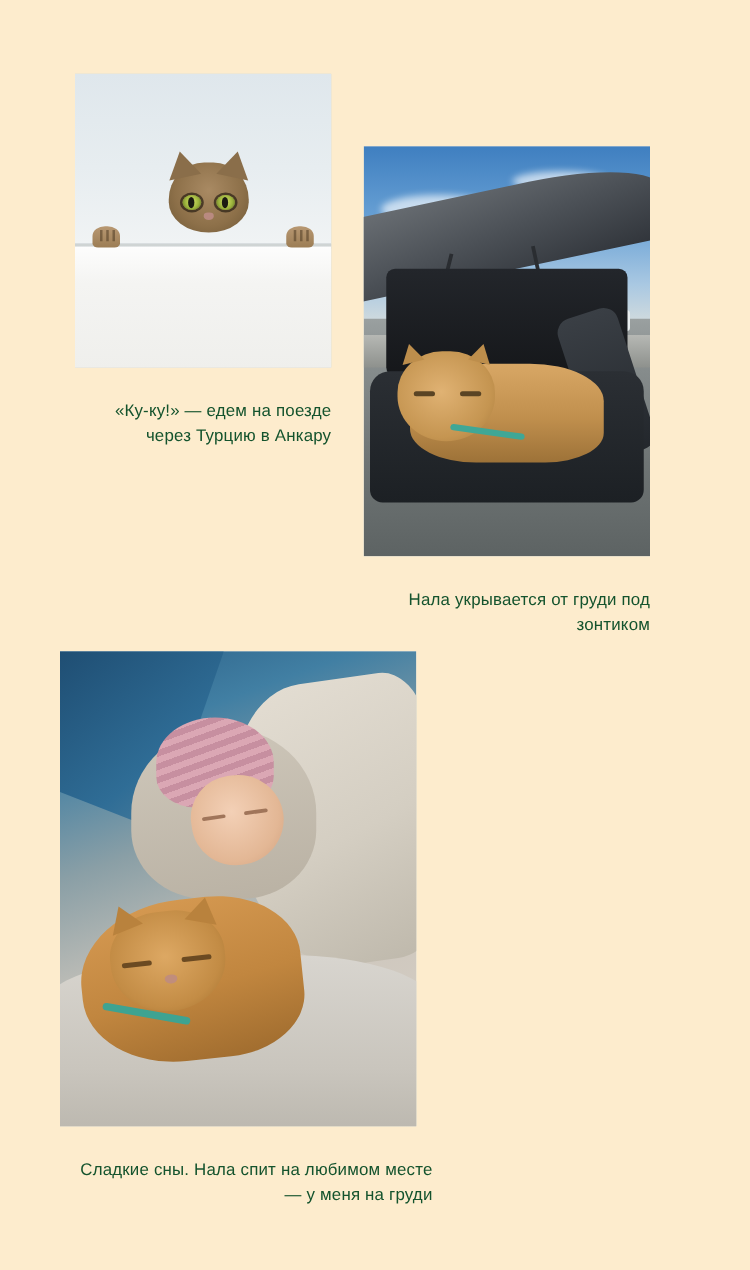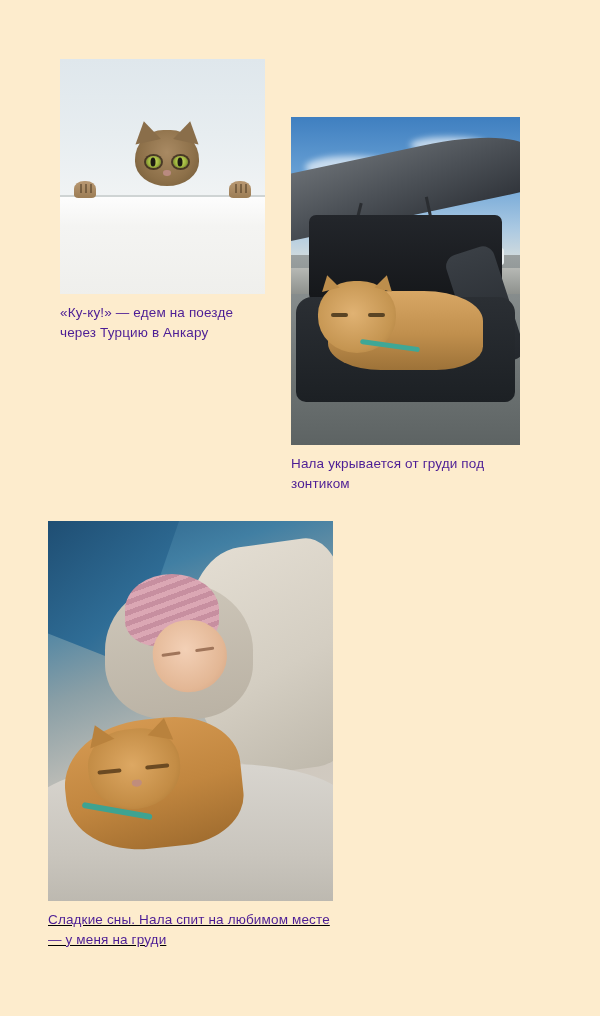--- a/index.html
+++ b/index.html
@@ -27,23 +27,24 @@
 
   .photo {
     position: relative;
     overflow: hidden;
     background: #cbd5dd;
   }
 
   .caption {
     font-size: 13.5px;
     line-height: 1.45;
-    color: #4c1d95;
-    margin-top: 9px;
+    color: #14532d;
+    margin-top: 25px;
     letter-spacing: 0.15px;
+    text-align: right;
   }
 
   
   #block-train { left: 60px; top: 59px; width: 205px; }
   #photo-train { width: 205px; height: 235px; }
 
   .train-sky {
     position: absolute; left: 0; top: 0; width: 100%; height: 58%;
     background: linear-gradient(180deg, #dfe7ec 0%, #e7edf0 55%, #f0f3f4 100%);
   }
@@ -174,21 +175,21 @@
   .g-collar {
     position: absolute; left: 30%; top: 69%; width: 26%; height: 5px;
     background: #3fa796; border-radius: 3px; transform: rotate(8deg);
   }
   .g-plane {
     position: absolute; right: 7%; top: 40%; width: 15%; height: 5%;
     background: #e9eef0; border-radius: 3px;
   }
 
   
-  #block-tent { left: 48px; top: 521px; width: 298px; text-decoration: underline; }
+  #block-tent { left: 48px; top: 521px; width: 298px; }
   #photo-tent { width: 285px; height: 380px; }
 
   .t-tent {
     position: absolute; left:0; top:0; width:100%; height:100%;
     background: linear-gradient(160deg, #2b5f86 0%, #417fa3 18%, #8a9fa6 38%, #cdc6bc 62%, #d8d2c9 100%);
   }
   .t-tentpanel {
     position: absolute; left: 0; top: 0; width: 46%; height: 38%;
     background: linear-gradient(140deg, #1f4e73 0%, #2f6d96 60%, #59859e 100%);
     clip-path: polygon(0 0, 100% 0, 62% 100%, 0 78%);

